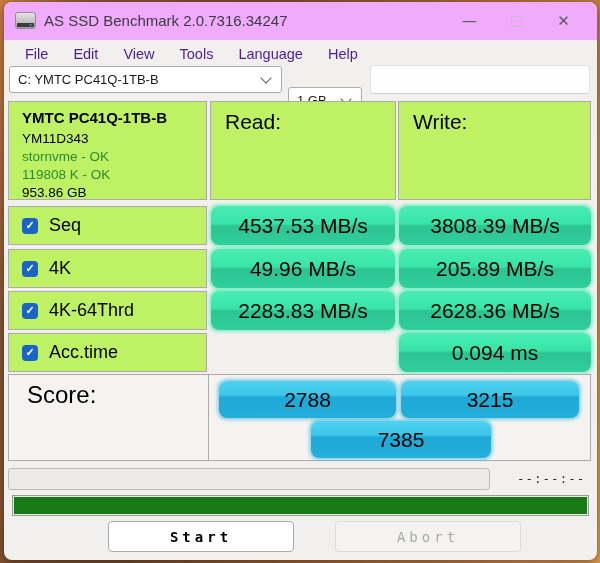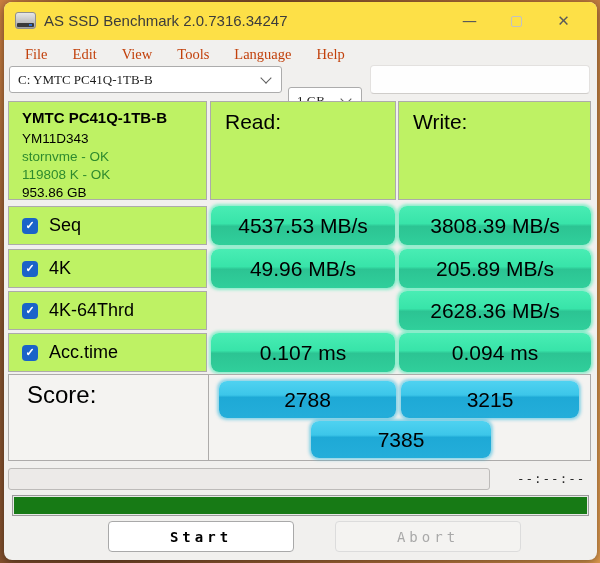--- a/index.html
+++ b/index.html
@@ -11,45 +11,45 @@
     background: linear-gradient(105deg, #cb7f41 0%, #8a5530 12%, #7b4a28 35%, #b5723a 72%, #df9a4e 100%);
   }
   .window {
     position:absolute; left:4px; top:2px; width:593px; height:558px;
     background:#f1f0ee; border-radius:8px;
     box-shadow:0 2px 10px rgba(0,0,0,.45);
     overflow:hidden;
   }
 
   
-  .titlebar { position:absolute; left:0; top:0; width:100%; height:38px; background:#fde047; }
+  .titlebar { position:absolute; left:0; top:0; width:100%; height:38px; background:#f0abfc; }
   .app-icon { position:absolute; left:11px; top:10px; width:21px; height:17px;
     background:linear-gradient(#e6e6e6,#b9b9b9 70%,#9f9f9f); border:1px solid #8f8f8f; border-radius:3px; }
   .app-icon::after { content:""; position:absolute; left:1px; right:1px; bottom:1px; height:4px;
     background:#3a3a3a; border-radius:1px; }
   .app-icon::before { content:""; position:absolute; right:3px; bottom:2px; width:3px; height:2px;
     background:#2d6fd0; z-index:2; }
   .title-text { position:absolute; left:40px; top:0; line-height:38px; font-size:15px; color:#3c3c3c; }
   .win-controls { position:absolute; right:10px; top:0; height:38px; display:flex; }
   .win-btn { width:47px; height:38px; border:none; background:transparent; display:flex;
     align-items:center; justify-content:center; font-size:15px; color:#5a5a5a; cursor:pointer;
     font-family:"DejaVu Sans", sans-serif; }
   .max-box { width:11px; height:11px; border:1px solid #c2c2c2; border-radius:2px; display:block; }
 
   
   .menubar { position:absolute; left:0; top:39px; width:100%; height:26px;
     display:flex; align-items:center; padding-left:21px; column-gap:25px; }
-  .menu-item { font-size:14.5px; color:#c2410c; cursor:pointer;font-family:Liberation Serif, serif; }
+  .menu-item { font-size:14.5px; color:#4c1d95; cursor:pointer; }
 
   
   .combo { position:absolute; height:27px; background:#fff; border:1px solid #acacac;
     border-radius:3px; display:flex; align-items:center; }
   .combo-drive { left:5px; top:64px; width:273px; }
   .combo-size  { left:284px; top:64px; width:74px;margin-top:21px; }
-  .combo-text { font-family:Liberation Serif, serif; font-size:13px; color:#1c1c1c;
+  .combo-text { font-family:Liberation Sans, sans-serif; font-size:13px; color:#1c1c1c;
     padding-left:8px; white-space:nowrap; overflow:hidden; flex:1; }
   .chevron { width:8px; height:8px; border-right:1.5px solid #5f5f5f; border-bottom:1.5px solid #5f5f5f;
     transform:rotate(45deg); margin-right:11px; margin-top:-4px; flex:none; }
   .whitebox { position:absolute; left:366px; top:63px; width:220px; height:29px;
     background:#fefefe; border:1px solid #e3e1df; border-bottom-color:#cfcdca; border-radius:4px; }
 
   
   .cell { position:absolute; background:#bef264; border:1px solid #adabaa; }
   .info-cell  { left:4px;   top:99px; width:199px; height:99px; padding:7px 0 0 13px; }
   .hd-read    { left:206px; top:99px; width:186px; height:99px; }
@@ -167,29 +167,29 @@
     </div>
     <div class="pill pill-green pill-read" style="top:247px">49.96 MB/s</div>
     <div class="pill pill-green pill-write" style="top:247px">205.89 MB/s</div>
 
     <div class="cell row-label" style="top:289px">
       <span class="checkbox">
           <span>✓</span>
         </span>
       <span class="lbl">4K-64Thrd</span>
     </div>
+    <div class="pill pill-green pill-read" style="top:289px">2283.83 MB/s</div>
     <div class="pill pill-green pill-write" style="top:289px">2628.36 MB/s</div>
 
     <div class="cell row-label" style="top:331px">
       <span class="checkbox">
           <span>✓</span>
         </span>
       <span class="lbl">Acc.time</span>
     </div>
-    <div class="pill pill-green pill-read" style="top:331px">0.107 ms</div>
     <div class="pill pill-green pill-write" style="top:331px">0.094 ms</div>
 
     <div class="score-box">
       <span class="score-label">Score:</span>
       <span class="score-divider"></span>
       <div class="pill pill-blue score-read">2788</div>
       <div class="pill pill-blue score-write">3215</div>
       <div class="pill pill-blue score-total">7385</div>
     </div>
 

